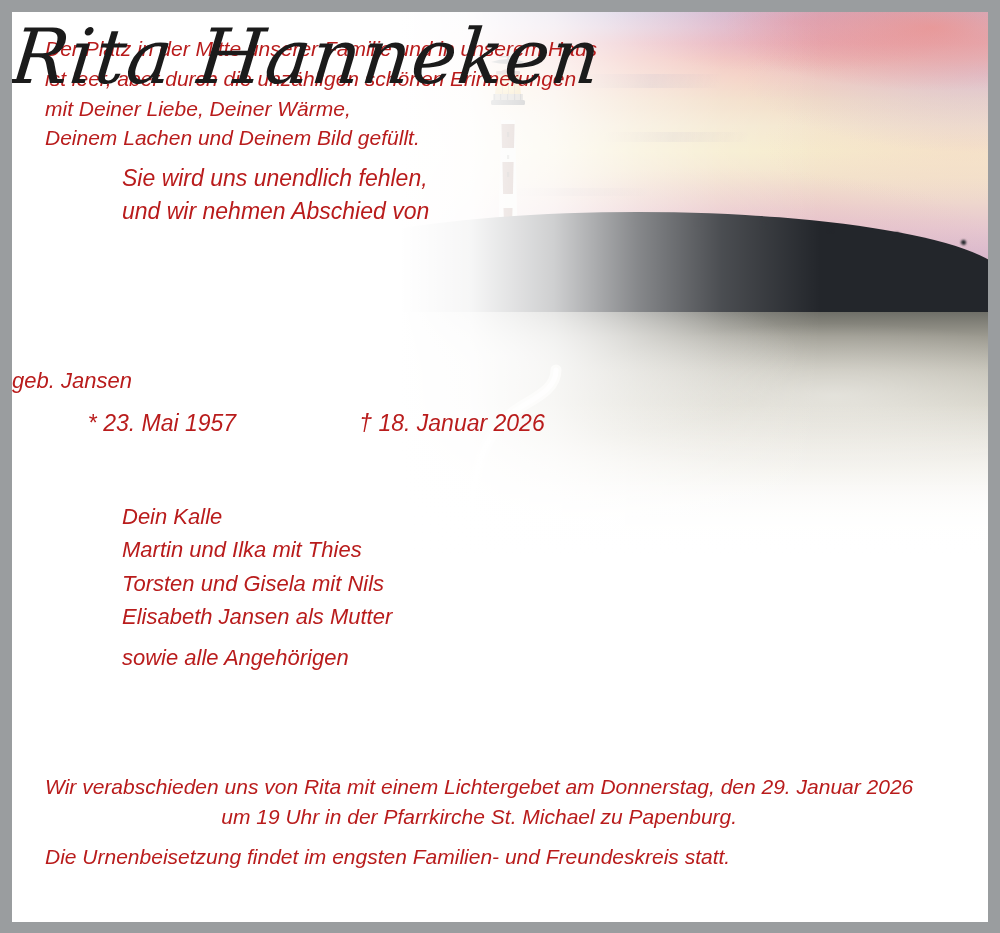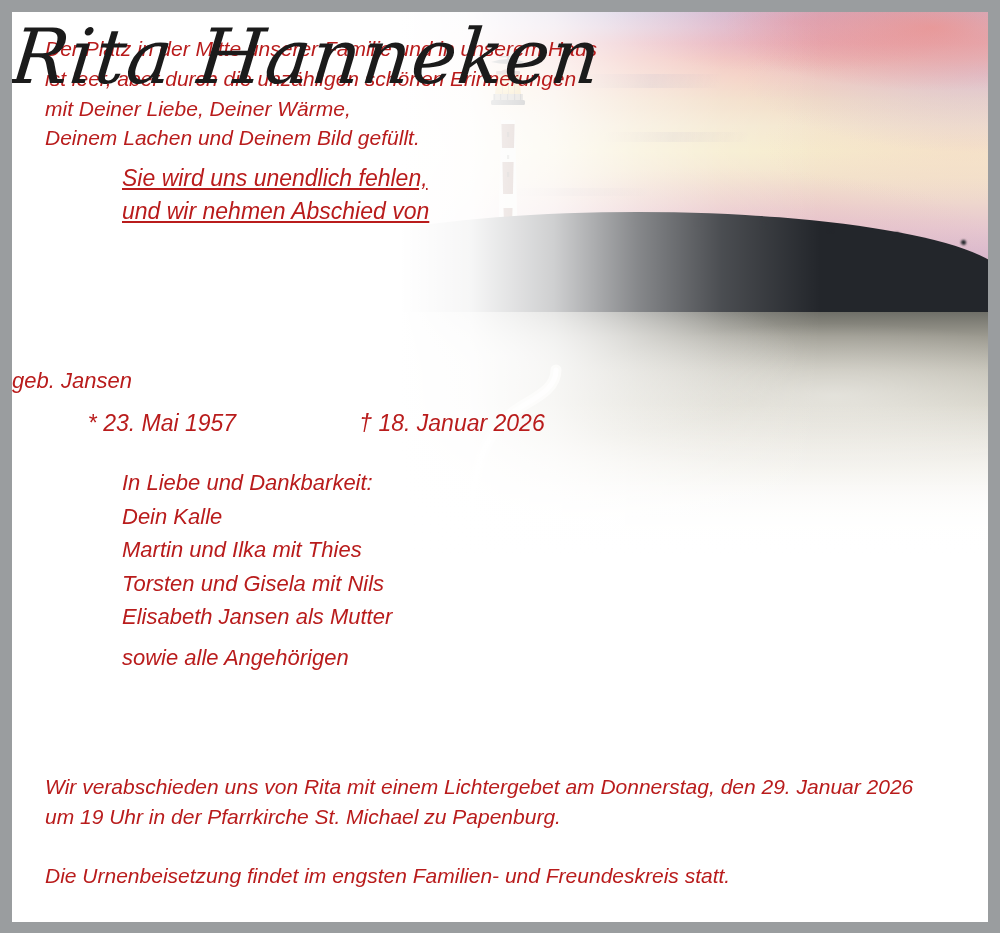--- a/index.html
+++ b/index.html
@@ -136,42 +136,42 @@
   
   .content{position:absolute; inset:0;}
   .txt{
     position:absolute;
     color:#b91c1c;
     font-style:italic;
     white-space:pre;
     line-height:1.42;
   }
   .verse{ left:33px; top:22px; font-size:21px; }
-  .farewell{ left:110px; top:150px; font-size:23px;text-decoration:underline; }
+  .farewell{ left:110px; top:150px; font-size:23px; }
   .name{
     left:98px; top:250px;
     font-family:"DejaVu Serif", serif;
     font-style:italic;
     font-size:76px;
     font-weight:400;
     letter-spacing:1px;
     color:#1b1b1b;
     white-space:nowrap;
     transform:skewX(-6deg);
   }
   .maiden{ left:0; top:353px; width:640px; text-align:left; font-size:22px; }
   .dates{ left:0; top:395px; width:640px; font-size:23px; }
   .dates .born{ display:inline-block; width:300px; text-align:center; }
   .dates .died{ display:inline-block; width:280px; text-align:center; }
   .gratitude{ left:110px; top:455px; font-size:22px; }
   .family{ left:110px; top:488px; font-size:22px; line-height:1.52; }
   .family .gap{ display:block; height:7px; }
   .address{ left:33px; top:694px; font-size:22px; }
-  .service{ left:33px; top:760px; font-size:21px; line-height:1.45; }
-  .urn{ left:33px; top:849px; font-size:21px; }
+  .service{ left:33px; top:760px; font-size:21px; line-height:1.45;text-align:center; }
+  .urn{ left:33px; top:830px; font-size:21px; }
 </style>
 </head>
 <body>
 
 <div class="frame">
 
   <div class="photo">
     <div class="photo-inner">
       <div class="sky"></div>
       <div class="sky-right"></div>
@@ -256,21 +256,20 @@
 
     <div class="txt farewell"><span>Sie wird uns unendlich fehlen,</span>
 <span>und wir nehmen Abschied von</span></div>
 
     <div class="name">Rita Hanneken</div>
 
     <div class="txt maiden">geb. Jansen</div>
 
     <div class="txt dates"><span class="born">* 23. Mai 1957</span><span class="died">† 18. Januar 2026</span></div>
 
-    <div class="txt gratitude">In Liebe und Dankbarkeit:</div>
 
     <div class="txt family"><span>Dein Kalle</span>
 <span>Martin und Ilka mit Thies</span>
 <span>Torsten und Gisela mit Nils</span>
 <span>Elisabeth Jansen als Mutter</span><span class="gap"></span><span>sowie alle Angehörigen</span></div>
 
 
     <div class="txt service"><span>Wir verabschieden uns von Rita mit einem Lichtergebet am Donnerstag, den 29. Januar 2026</span>
 <span>um 19 Uhr in der Pfarrkirche St. Michael zu Papenburg.</span></div>
 

